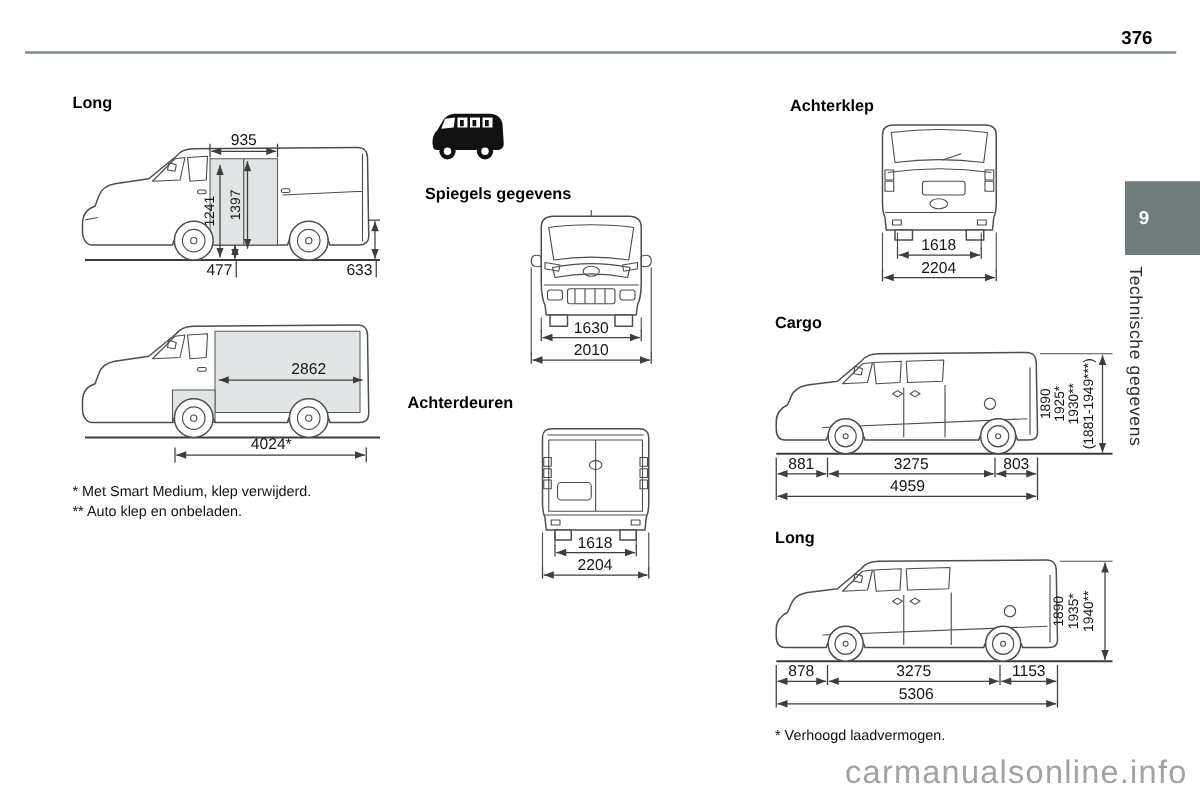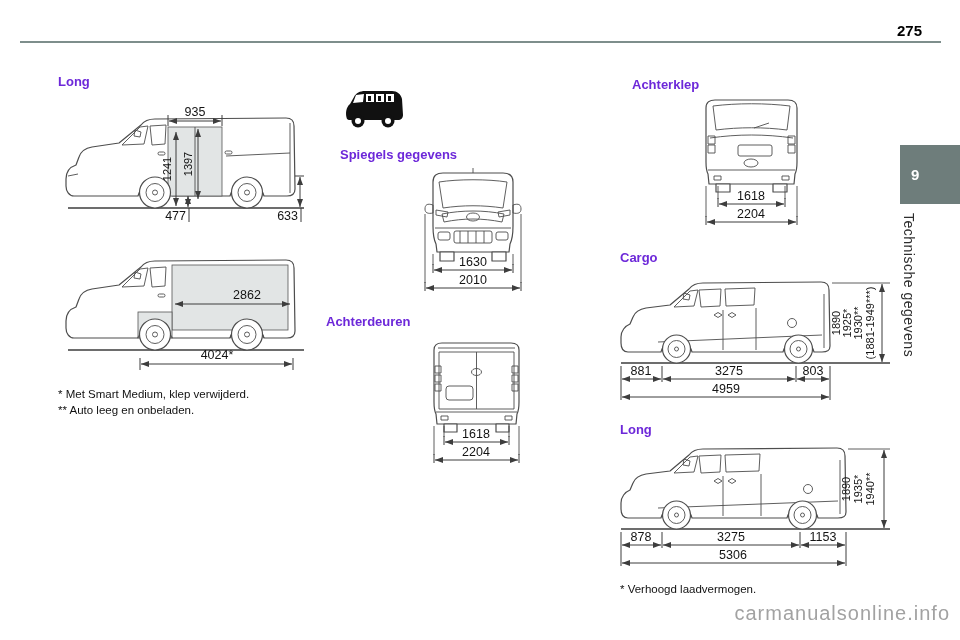--- a/index.html
+++ b/index.html
@@ -1,35 +1,35 @@
 <!DOCTYPE html>
 <html><head>
 <meta charset="utf-8">
 <style>
   html,body{margin:0;padding:0}
   body{width:960px;height:640px;position:relative;background:#ffffff;
        font-family:"Liberation Sans",sans-serif;overflow:hidden}
-  .h{position:absolute;font-weight:700;font-size:13px;color:#6d28d9}
+  .h{position:absolute;font-weight:700;font-size:13px;color:#000000}
   .fn{position:absolute;font-size:11.5px;color:#111}
   .diag{position:absolute}
   svg text{font-family:"Liberation Sans",sans-serif;font-size:12.5px;fill:#141414}
   svg text.vl{font-size:11px}
   .o{fill:#ffffff;stroke:#4d4d4d;stroke-width:1.2;stroke-linejoin:round}
   .t{fill:none;stroke:#4d4d4d;stroke-width:0.9;stroke-linejoin:round}
   .shade{fill:#e2e5e5;stroke:#555;stroke-width:0.8}
   .grd{stroke:#3c3c3c;stroke-width:1.6}
   .dim{stroke:#3d3d3d;stroke-width:1}
   .tick{stroke:#3d3d3d;stroke-width:1}
   #page-number{position:absolute;top:22px;right:38px;font-weight:700;font-size:15px;color:#000}
   #header-rule{position:absolute;left:20px;top:41px;width:921px;height:2px;background:#7e8e8c}
   #chapter-tab{position:absolute;left:900px;top:145px;width:60px;height:59px;background:#6e7d7b;
                color:#fff;font-weight:700;font-size:15px;line-height:59px;padding-left:11px;box-sizing:border-box}
   #chapter-title{position:absolute;left:901px;top:213px;writing-mode:vertical-rl;
                  font-size:14px;color:#2e2e2e;letter-spacing:0.5px}
-  #watermark{position:absolute;top:602px;right:10px;font-size:20px;color:#a2a2a2;letter-spacing:1px}
+  #watermark{position:absolute;top:602px;right:10px;font-size:26px;color:#a2a2a2;letter-spacing:1px}
 </style>
 </head>
 <body>
 
 <svg width="0" height="0" style="position:absolute">
   <defs>
     <marker id="aR" markerWidth="9" markerHeight="8" refX="8" refY="3.5" markerUnits="userSpaceOnUse">
         <path d="M0,0.5 L8,3.5 L0,6.5 Z" fill="#3d3d3d"></path>
       </marker>
     <marker id="aL" markerWidth="9" markerHeight="8" refX="0" refY="3.5" markerUnits="userSpaceOnUse">
@@ -37,21 +37,21 @@
       </marker>
     <marker id="aU" markerWidth="8" markerHeight="9" refX="3.5" refY="0" markerUnits="userSpaceOnUse">
         <path d="M0.5,8 L3.5,0 L6.5,8 Z" fill="#3d3d3d"></path>
       </marker>
     <marker id="aD" markerWidth="8" markerHeight="9" refX="3.5" refY="8" markerUnits="userSpaceOnUse">
         <path d="M0.5,0 L3.5,8 L6.5,0 Z" fill="#3d3d3d"></path>
       </marker>
   </defs>
 </svg>
 
-<div id="page-number">275</div>
+<div id="page-number">376</div>
 <div id="header-rule"></div>
 <div id="chapter-tab">9</div>
 <div id="chapter-title">Technische gegevens</div>
 
 <div class="h" style="left:58px;top:74px">Long</div>
 
 <svg class="diag" style="left:62px;top:96px" width="248" height="130" viewBox="0 0 248 130">
   <line class="grd" x1="6" y1="112" x2="242" y2="112"></line>
   <path class="o" d="M16,100 L12,100 C7,100 4,95 4,90 L4,83 C4,76 8,71 14,69 L17,61 C19,55 24,52 30,51 L57,47 L79,29 C82,25 87,23 93,23 L224,22 C229,22 232,25 232,30 L233,93 C233,98 230,100 225,100 L202,100 A17.5,17.5 0 0 0 168,100 L110,100 A17.5,17.5 0 0 0 76,100 Z"></path>
   <rect class="shade" x="106" y="31" width="54" height="69"></rect>
@@ -105,21 +105,21 @@
   </g>
   <line class="dim" x1="113" y1="52" x2="228" y2="52" marker-start="url(#aL)" marker-end="url(#aR)"></line>
   <text x="185" y="47" text-anchor="middle">2862</text>
   <line class="tick" x1="78" y1="106" x2="78" y2="118"></line>
     <line class="tick" x1="231" y1="106" x2="231" y2="118"></line>
   <line class="dim" x1="79" y1="112" x2="230" y2="112" marker-start="url(#aL)" marker-end="url(#aR)"></line>
   <text x="155" y="107" text-anchor="middle">4024*</text>
 </svg>
 
 <div class="fn" style="left:58px;top:388px">* Met Smart Medium, klep verwijderd.</div>
-<div class="fn" style="left:58px;top:404px">** Auto leeg en onbeladen.</div>
+<div class="fn" style="left:58px;top:404px">** Auto klep en onbeladen.</div>
 
 <svg class="diag" style="left:344px;top:88px" width="62" height="44" viewBox="0 0 62 44">
   <path d="M3,31 C1,26 2,19 6,16 L10,9 C12,5 16,3 21,3 L48,3 C53,3 57,6 58,11 L59,27 C59,30 57,32 54,32 L8,32 C5,32 4,32 3,31 Z" fill="#111"></path>
   <path d="M12,7 L20,6 L19,14 L9,15 Z" fill="#fff"></path>
   <rect x="22" y="6" width="8" height="8" fill="#fff"></rect>
     <rect x="32" y="6" width="8" height="8" fill="#fff"></rect>
     <rect x="42" y="6" width="8" height="8" fill="#fff"></rect>
   <rect x="24" y="8" width="3" height="5" fill="#111"></rect>
     <rect x="34" y="8" width="3" height="5" fill="#111"></rect>
     <rect x="44" y="8" width="3" height="5" fill="#111"></rect>

